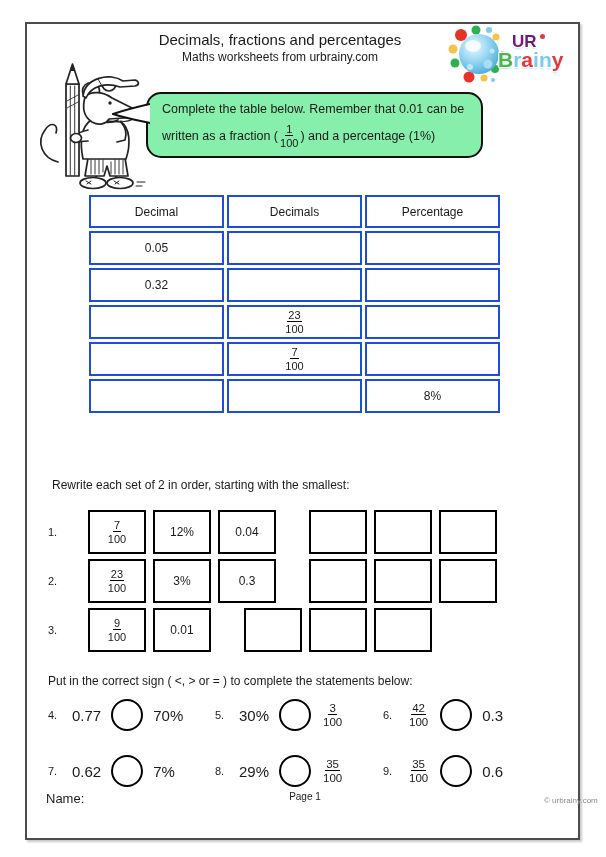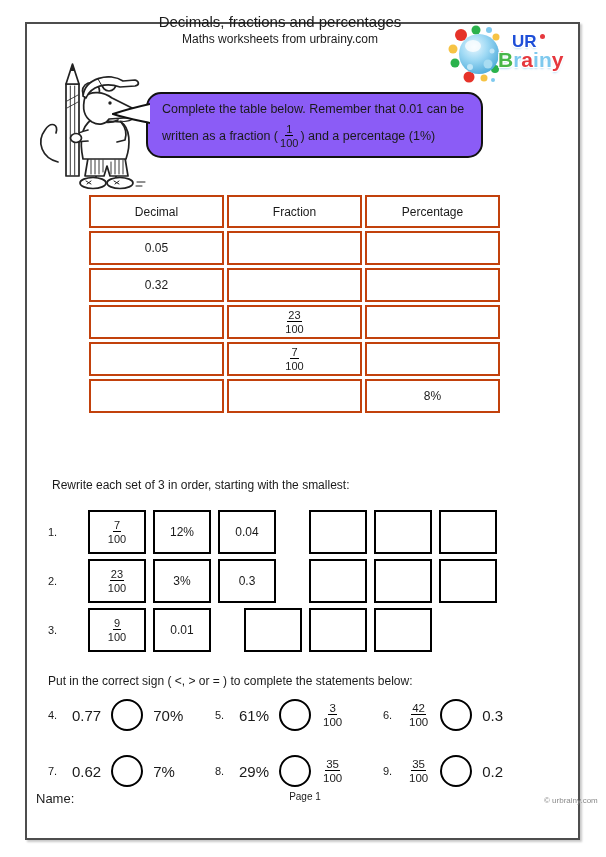--- a/index.html
+++ b/index.html
@@ -3,51 +3,51 @@
 <meta charset="utf-8">
 <style>
   html,body{margin:0;padding:0;background:#fff;}
   body{font-family:"Liberation Sans","DejaVu Sans",sans-serif;color:#1a1a1a;}
   #stage{position:relative;width:606px;height:857px;background:#fff;overflow:hidden;}
 
   .frame{position:absolute;left:25px;top:22px;width:551px;height:814px;
          border:2px solid #4d4d4d;background:#fff;box-shadow:2px 2px 2px #c9c9c9;}
 
   
-  .header-text{position:absolute;left:60px;top:12px;width:440px;text-align:center;}
+  .header-text{position:absolute;left:60px;top:30px;width:440px;text-align:center;}
   .title{font-size:15px;line-height:19px;}
   .subtitle{font-size:12px;line-height:16px;}
 
   
   .logo{position:absolute;left:448px;top:24px;width:130px;height:70px;}
   .logo svg{position:absolute;left:0;top:0;}
-  .brand-ur{position:absolute;left:64px;top:8px;font-size:17px;font-weight:bold;color:#1d4ed8;
+  .brand-ur{position:absolute;left:64px;top:8px;font-size:17px;font-weight:bold;color:#701a75;
     text-shadow:-1px -1px 0 #fff,1px -1px 0 #fff,-1px 1px 0 #fff,1px 1px 0 #fff,0 2px 2px rgba(130,195,235,.55);}
   .brand-dot{position:absolute;left:92px;top:10px;width:5px;height:5px;border-radius:50%;background:#e6383e;}
   .brand-brainy{position:absolute;left:50px;top:24px;font-size:21px;font-weight:bold;letter-spacing:0px;
     text-shadow:-1px -1px 0 #fff,1px -1px 0 #fff,-1px 1px 0 #fff,1px 1px 0 #fff,0 2px 2px rgba(130,195,235,.55);}
 
   
   .mascot{position:absolute;left:36px;top:56px;width:126px;height:134px;}
   .bubble{position:absolute;left:146px;top:92px;width:319px;height:56px;border:2.5px solid #111;
-          border-radius:15px;background:#8b5cf6;padding:6px 0 0 14px;font-size:12.5px;}
+          border-radius:15px;background:#86efac;padding:6px 0 0 14px;font-size:12.5px;}
   .bubble-line1{display:block;margin-top:2px;}
   .bubble-line2{display:flex;align-items:center;margin-top:7px;}
   .bubble-tail{position:absolute;left:112px;top:101px;width:38px;height:26px;z-index:3;}
 
   
   .frac{display:inline-flex;flex-direction:column;align-items:center;line-height:1.1;font-size:11px;
         vertical-align:middle;margin:0 2px;}
   .frac .num{border-bottom:1.4px solid #000;padding:0 1px;}
   .frac .den{padding-top:0.5px;}
 
   
   .table-wrap{position:absolute;left:86px;top:192px;}
   table.worksheet{border-collapse:separate;border-spacing:3px;}
-  table.worksheet th, table.worksheet td{border:2px solid #c2410c;text-align:center;
+  table.worksheet th, table.worksheet td{border:2px solid #1d4ed8;text-align:center;
         font-weight:400;font-size:12px;background:#fff;padding:0;}
   table.worksheet th{width:131px;height:29px;}
   table.worksheet td{height:30px;}
 
   
   .ordering-instruction{position:absolute;left:52px;top:478px;font-size:12px;}
   .ordering-rows{position:absolute;left:48px;top:510px;}
   .orow{display:flex;align-items:center;height:44px;margin-bottom:5px;}
   .orow-label{width:40px;font-size:11px;}
   .obox{width:54px;height:40px;border:2px solid #000;display:flex;align-items:center;
@@ -59,21 +59,21 @@
   .statements-instruction{position:absolute;left:48px;top:674px;font-size:12px;}
   .statement-grid{position:absolute;left:48px;top:694px;display:grid;
         grid-template-columns:167px 168px 160px;grid-auto-rows:42px;row-gap:14px;}
   .stmt{display:flex;align-items:center;gap:10px;}
   .stmt-label{font-size:11px;width:14px;}
   .stmt-val{font-size:15px;text-align:right;}
   .stmt .frac{font-size:11.5px;}
   .sign-circle{width:28px;height:28px;border:2px solid #000;border-radius:50%;background:#fff;flex:0 0 auto;}
 
   
-  .name-label{position:absolute;left:36px;top:791px;font-size:13px;}
+  .name-label{position:absolute;left:46px;top:791px;font-size:13px;}
   .page-number{position:absolute;left:240px;top:791px;width:130px;text-align:center;font-size:10px;}
   .copyright{position:absolute;left:500px;top:796px;font-size:8px;color:#8a8a8a;padding-left:44px;}
 </style>
 </head>
 <body>
 
 <div id="stage">
   <div class="frame"></div>
 
   <div class="header-text">
@@ -166,21 +166,21 @@
   </div>
   <svg class="bubble-tail" viewBox="0 0 38 26">
     <path d="M38,3 C20,7 10,10 1,13 C13,17 24,19 38,22" fill="#fff" stroke="#111" stroke-width="2"></path>
   </svg>
 
   <div class="table-wrap">
     <table class="worksheet" id="conversion-table">
       <thead>
           <tr id="table-head-row">
             <th>Decimal</th>
-            <th>Fraction</th>
+            <th>Decimals</th>
             <th>Percentage</th>
           </tr>
         </thead>
       <tbody id="table-body">
           <tr>
             <td><span>0.05</span></td>
             <td></td>
             <td></td>
           </tr>
           <tr>
@@ -206,21 +206,21 @@
           </tr>
           <tr>
             <td></td>
             <td></td>
             <td><span>8%</span></td>
           </tr>
         </tbody>
     </table>
   </div>
 
-  <div class="ordering-instruction">Rewrite each set of 3 in order, starting with the smallest:</div>
+  <div class="ordering-instruction">Rewrite each set of 2 in order, starting with the smallest:</div>
   <div class="ordering-rows" id="ordering-rows">
       <div class="orow">
         <div class="orow-label">1.</div>
         <div class="obox">
           <span class="frac">
             <span class="num">7</span>
             <span class="den">100</span>
           </span>
         </div>
         <div class="obox">
@@ -274,21 +274,21 @@
   <div class="statements-instruction">Put in the correct sign ( &lt;, &gt; or = ) to complete the statements below:</div>
   <div class="statement-grid" id="statement-grid">
       <div class="stmt">
         <span class="stmt-label">4.</span>
         <span class="stmt-val">0.77</span>
         <span class="sign-circle"></span>
         <span class="stmt-val">70%</span>
       </div>
       <div class="stmt">
         <span class="stmt-label">5.</span>
-        <span class="stmt-val">61%</span>
+        <span class="stmt-val">30%</span>
         <span class="sign-circle"></span>
         <span class="frac">
           <span class="num">3</span>
           <span class="den">100</span>
         </span>
       </div>
       <div class="stmt">
         <span class="stmt-label">6.</span>
         <span class="frac">
           <span class="num">42</span>
@@ -312,20 +312,20 @@
           <span class="den">100</span>
         </span>
       </div>
       <div class="stmt">
         <span class="stmt-label">9.</span>
         <span class="frac">
           <span class="num">35</span>
           <span class="den">100</span>
         </span>
         <span class="sign-circle"></span>
-        <span class="stmt-val">0.2</span>
+        <span class="stmt-val">0.6</span>
       </div>
     </div>
 
   <div class="name-label">Name:</div>
   <div class="page-number">Page 1</div>
   <div class="copyright">© urbrainy.com</div>
 </div>
 
 </body></html>

